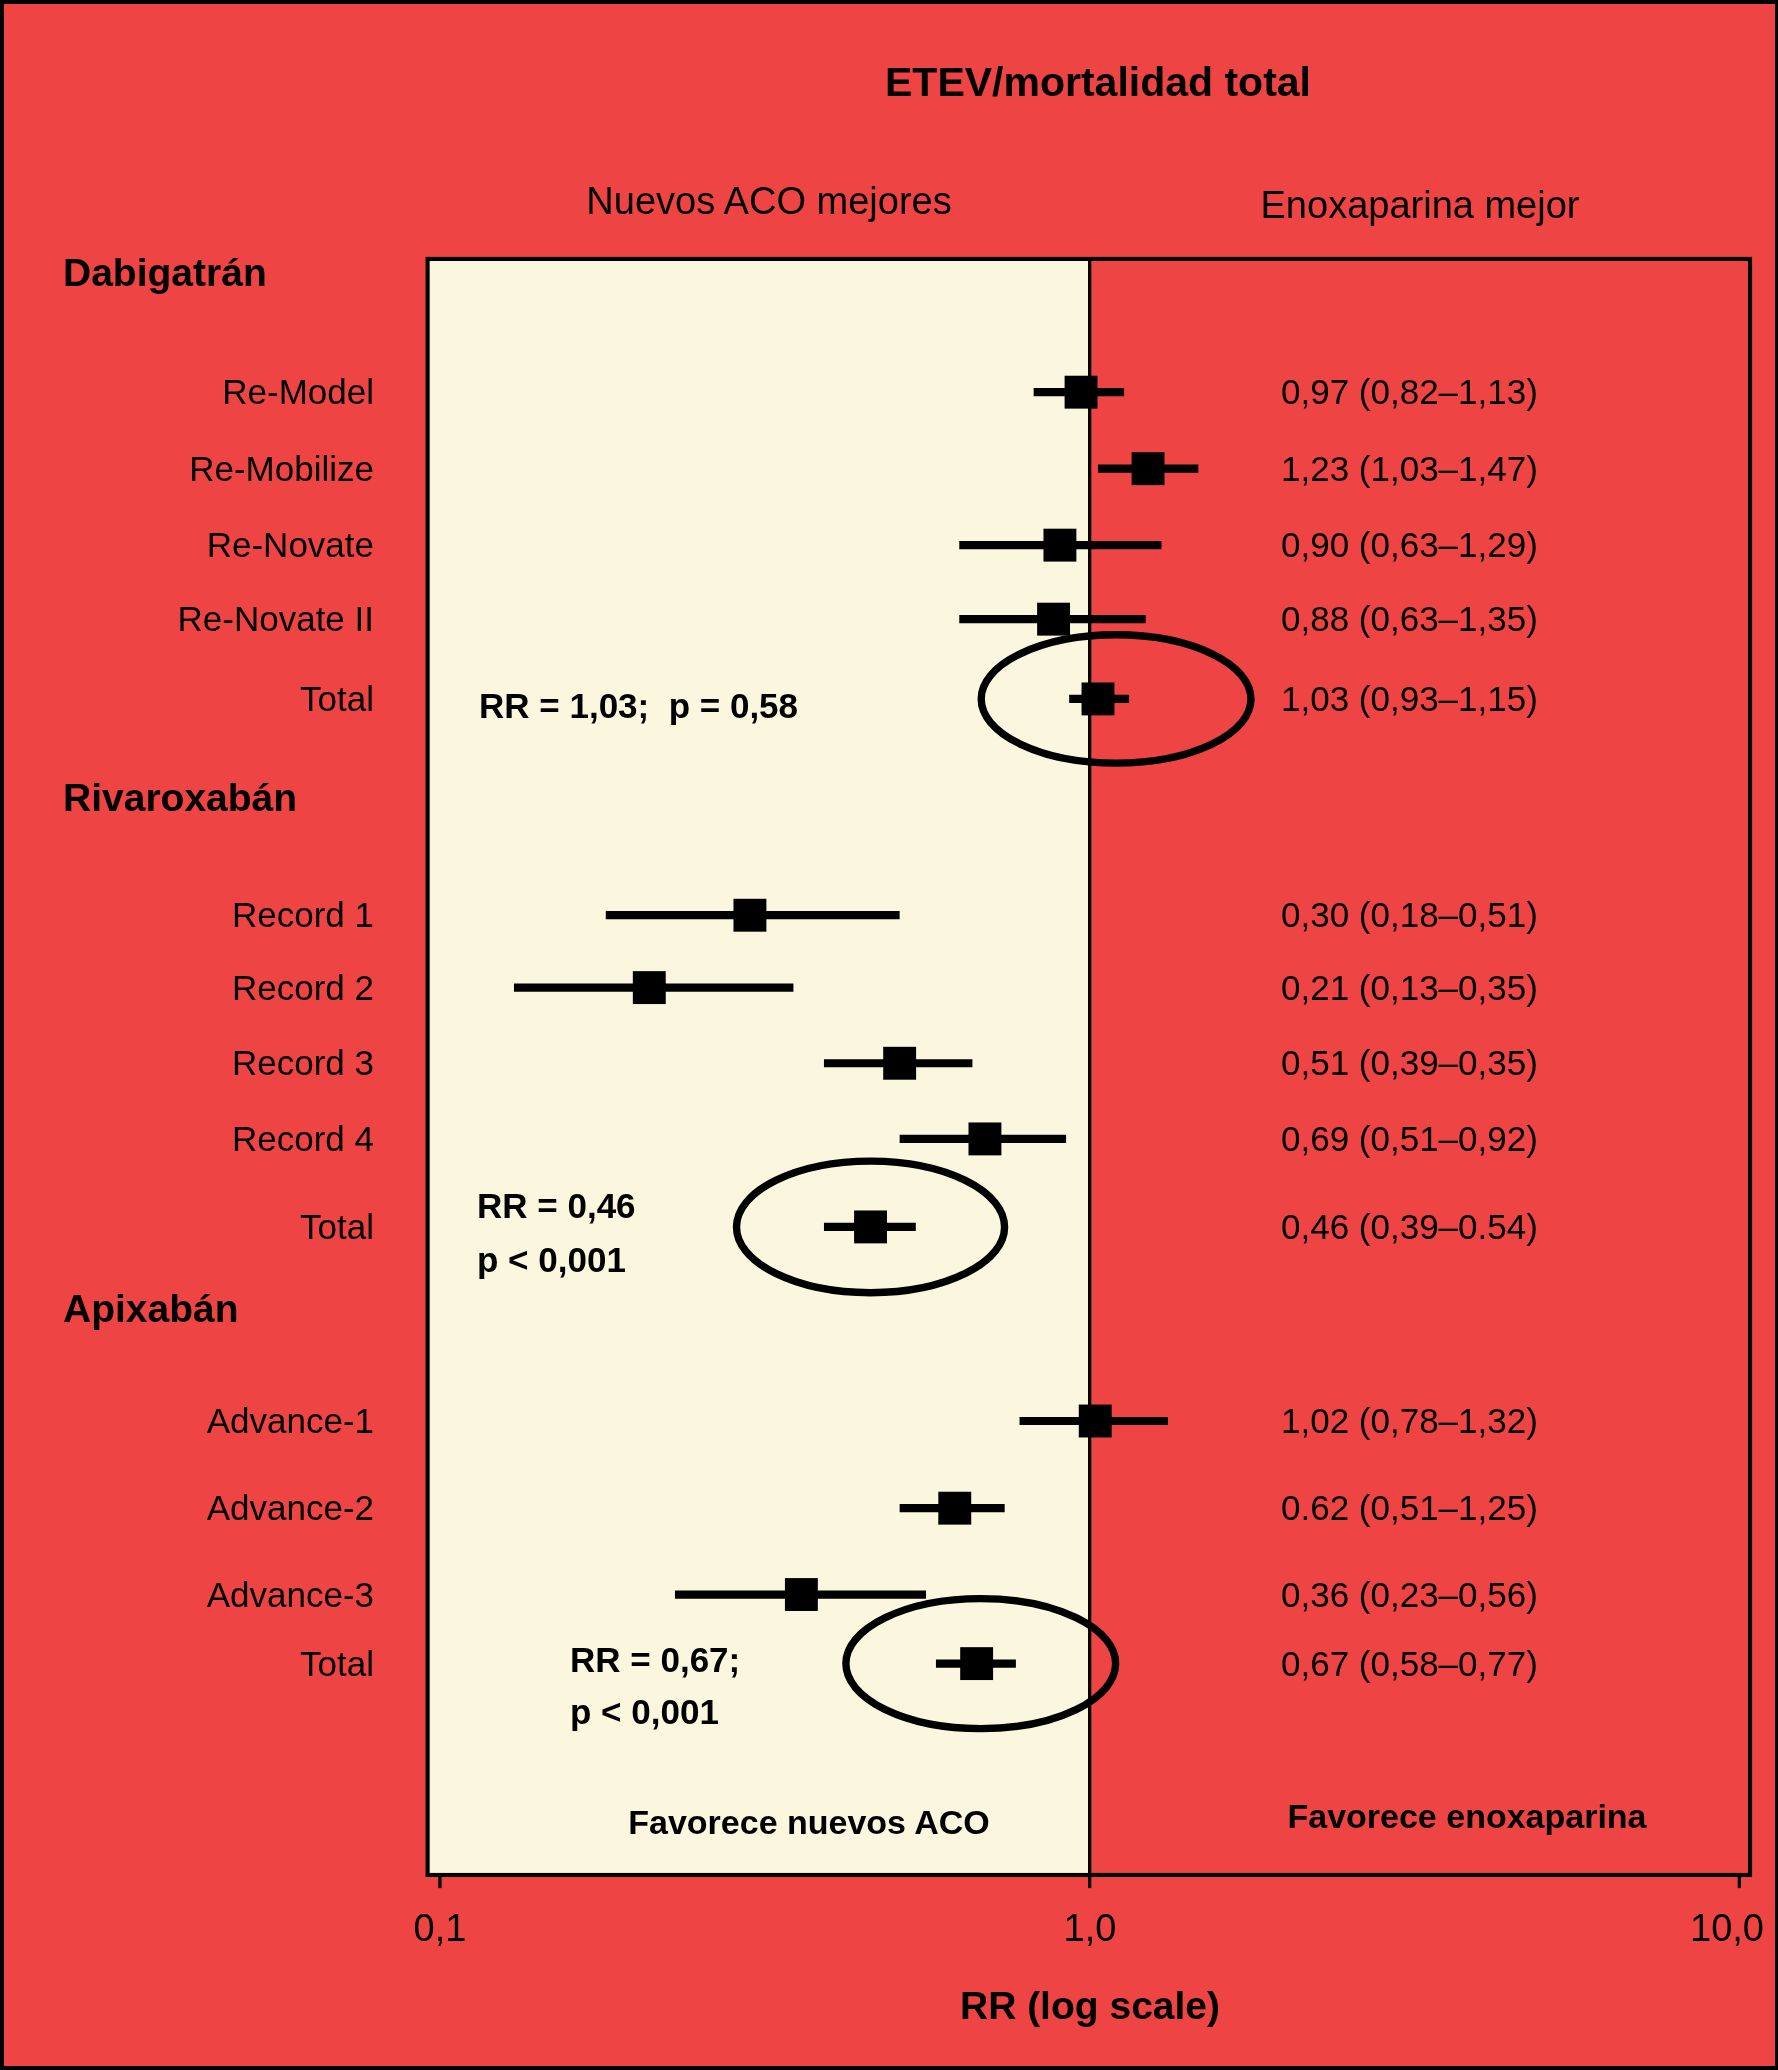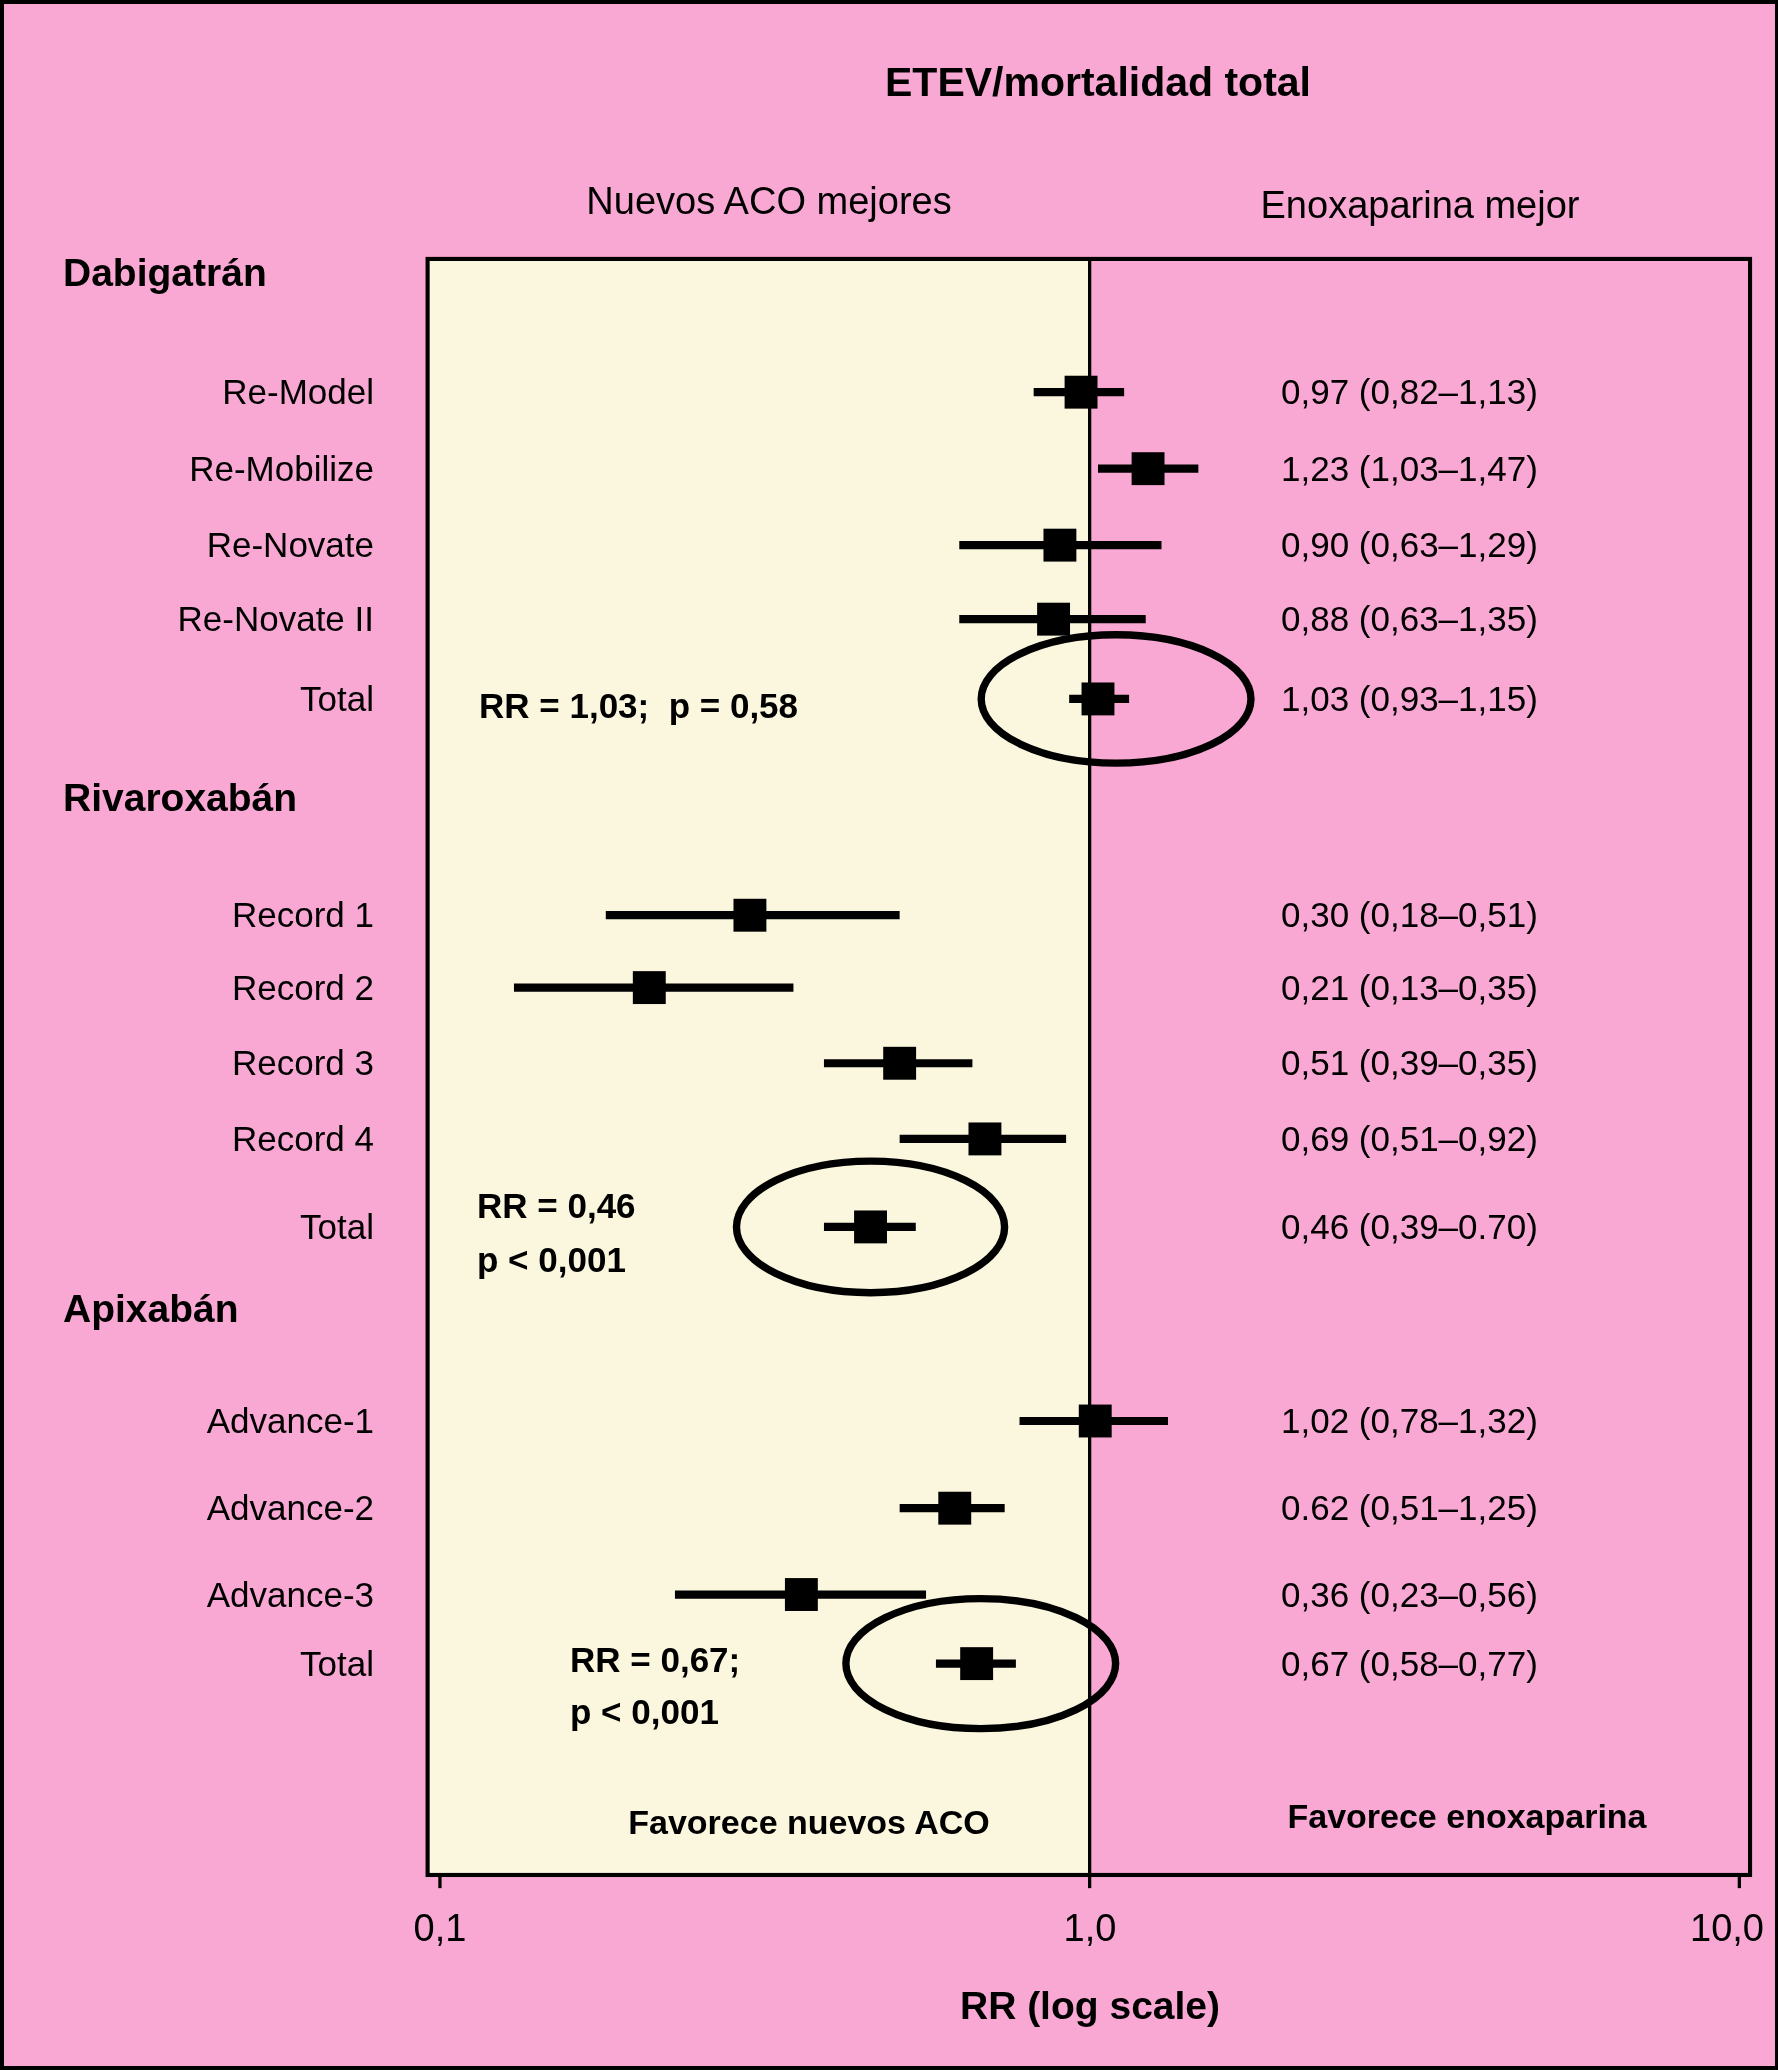--- a/index.html
+++ b/index.html
@@ -1,19 +1,19 @@
 <!DOCTYPE html>
 <html style="font-size:13px"><head>
 <meta charset="utf-8">
 <style>
   html,body{margin:0;padding:0;background:#ffffff;}
   #figure{
     position:relative;
     width:1779px;height:2070px;
-    background:#f9a8d4;
+    background:#ef4444;
     box-sizing:border-box;
     border:4.1px solid #000;
     font-family:"Liberation Sans", sans-serif;
     color:#000;
     overflow:hidden;
   }
   #plot-svg{position:absolute;left:0;top:0;}
   .txt{position:absolute;white-space:pre;}
   .center{transform:translate(-50%,-50%);}
   .vmid{transform:translateY(-50%);}
@@ -92,21 +92,21 @@
       <div class="txt grouphead vmid" style="left:59px;top:794px;">Rivaroxabán</div>
       <div class="txt studylabel vmid" style="right:1401px;top:911px;">Record 1</div>
       <div class="txt value vmid" style="left:1277px;top:911px;">0,30 (0,18–0,51)</div>
       <div class="txt studylabel vmid" style="right:1401px;top:984px;">Record 2</div>
       <div class="txt value vmid" style="left:1277px;top:984px;">0,21 (0,13–0,35)</div>
       <div class="txt studylabel vmid" style="right:1401px;top:1059px;">Record 3</div>
       <div class="txt value vmid" style="left:1277px;top:1059px;">0,51 (0,39–0,35)</div>
       <div class="txt studylabel vmid" style="right:1401px;top:1135px;">Record 4</div>
       <div class="txt value vmid" style="left:1277px;top:1135px;">0,69 (0,51–0,92)</div>
       <div class="txt studylabel vmid" style="right:1401px;top:1223px;">Total</div>
-      <div class="txt value vmid" style="left:1277px;top:1223px;">0,46 (0,39–0.70)</div>
+      <div class="txt value vmid" style="left:1277px;top:1223px;">0,46 (0,39–0.54)</div>
       <div class="txt annotation vmid" style="left:473px;top:1202px;">RR = 0,46</div>
       <div class="txt annotation vmid" style="left:473px;top:1256px;">p &lt; 0,001</div>
       <div class="txt grouphead vmid" style="left:59px;top:1305px;">Apixabán</div>
       <div class="txt studylabel vmid" style="right:1401px;top:1417px;">Advance-1</div>
       <div class="txt value vmid" style="left:1277px;top:1417px;">1,02 (0,78–1,32)</div>
       <div class="txt studylabel vmid" style="right:1401px;top:1504px;">Advance-2</div>
       <div class="txt value vmid" style="left:1277px;top:1504px;">0.62 (0,51–1,25)</div>
       <div class="txt studylabel vmid" style="right:1401px;top:1591px;">Advance-3</div>
       <div class="txt value vmid" style="left:1277px;top:1591px;">0,36 (0,23–0,56)</div>
       <div class="txt studylabel vmid" style="right:1401px;top:1660px;">Total</div>

